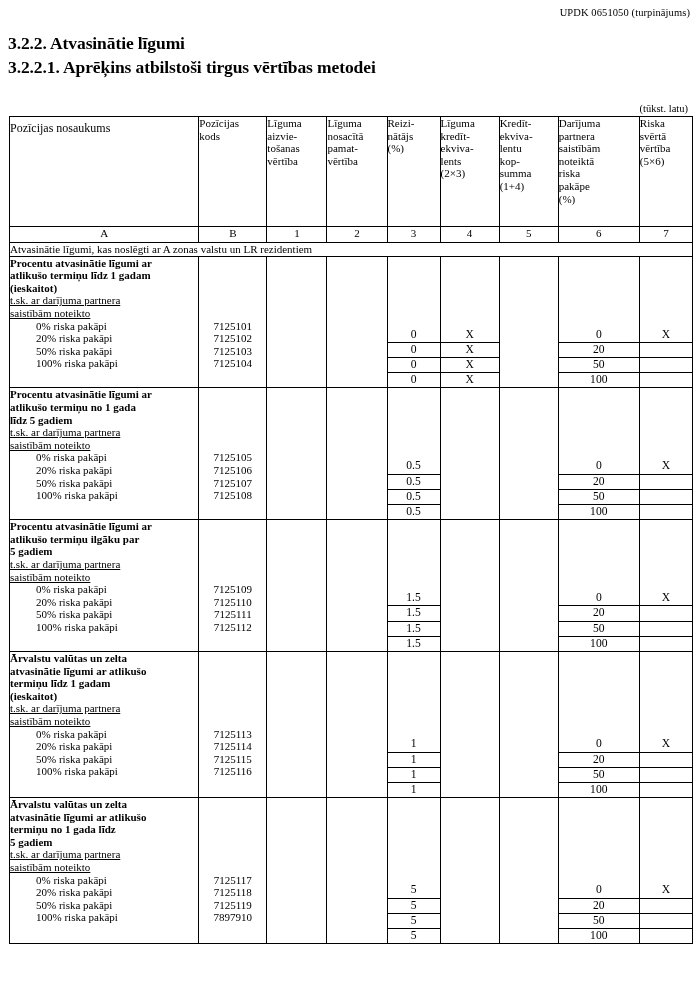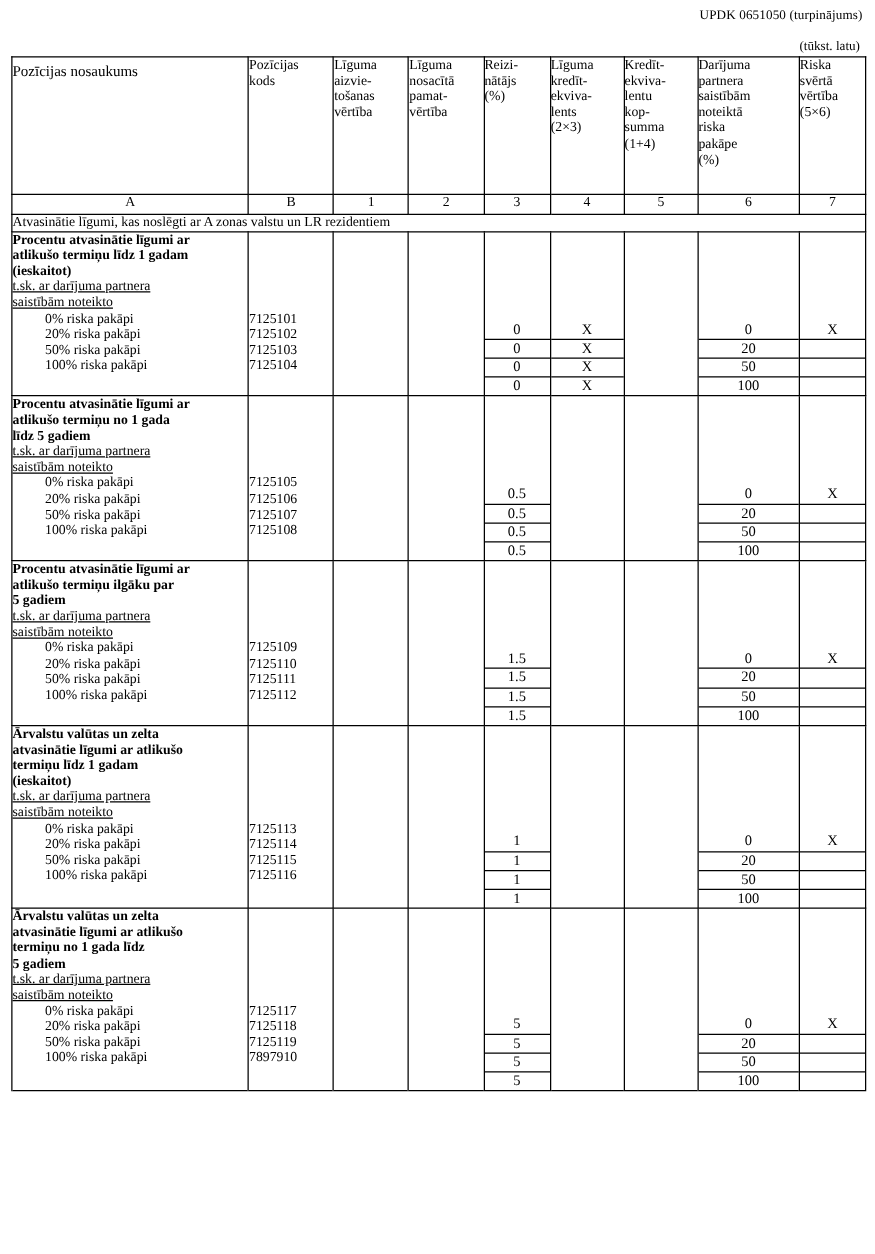--- a/index.html
+++ b/index.html
@@ -30,21 +30,21 @@
     line-height:23px;
     letter-spacing:-0.1px;
     margin:0;
     white-space:nowrap;
   }
   .h2{margin-top:1px;}
 
   .units{
     text-align:right;
     font-size:10.5px;
-    margin:12px 4px 2px 0;
+    margin:24px 4px 2px 0;
   }
 
   table.grid{
     border-collapse:collapse;
     width:684px;
     table-layout:fixed;
     margin:0 auto 0 1px;
     border:1.6px solid #000;
   }
   table.grid td, table.grid th{
@@ -94,21 +94,21 @@
     font-size:11.6px;
     line-height:14.2px;
     border-bottom:none;
     border-top:none;
   }
   td.desc .ttl{font-weight:bold;display:block;}
   td.desc .sub{display:block;text-decoration:underline;}
   td.desc .risk{display:block;padding-left:26px;}
 
   td.codes{
-    text-align:left;
+    text-align:center;
     font-size:11.6px;
     line-height:14.2px;
     padding-top:1px;
     border-top:none;
     border-bottom:none;
   }
   td.codes .pad{display:block;visibility:hidden;}
   td.codes .code{display:block;}
 
   
@@ -129,20 +129,24 @@
   tr.blockrow > td{border-bottom:1.6px solid #000;}
   tr.blockrow.lastblock > td{border-bottom:none;}
 </style>
 </head>
 <body>
 
 <div class="page">
 
   <div class="doc-code">UPDK 0651050 (turpinājums)</div>
 
+  <div class="headings">
+    <div class="h1">3.2.2. Atvasinātie līgumi</div>
+    <div class="h2">3.2.2.1. Aprēķins atbilstoši tirgus vērtības metodei</div>
+  </div>
 
   <div class="units">(tūkst. latu)</div>
 
   <table class="grid">
     <colgroup>
       <col style="width:189px">
         <col style="width:68px">
         <col style="width:60px">
       <col style="width:60px">
         <col style="width:53px">

